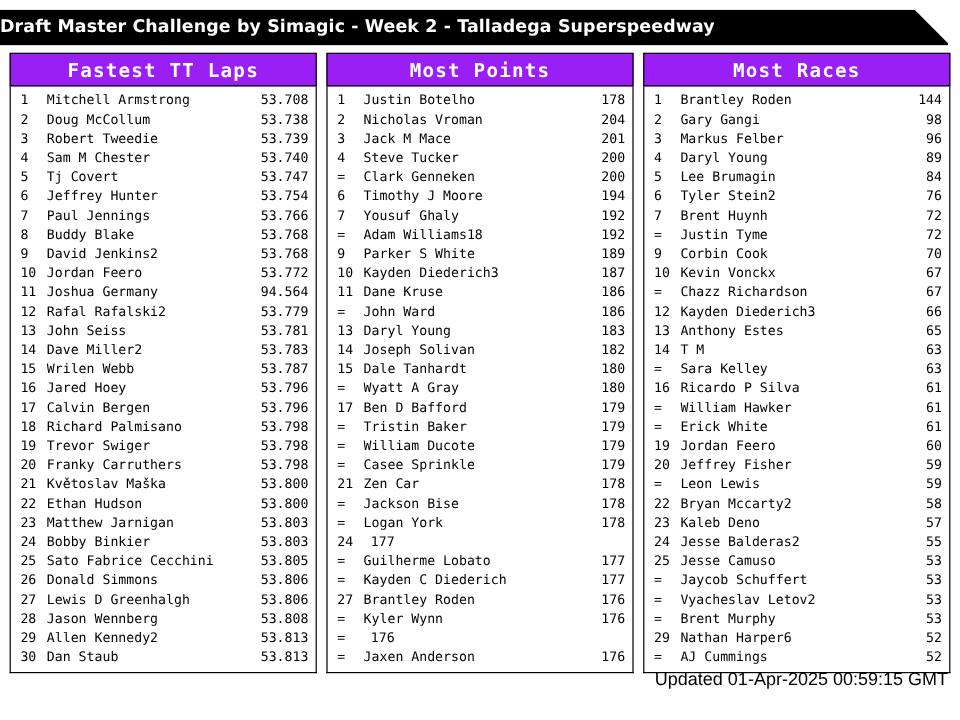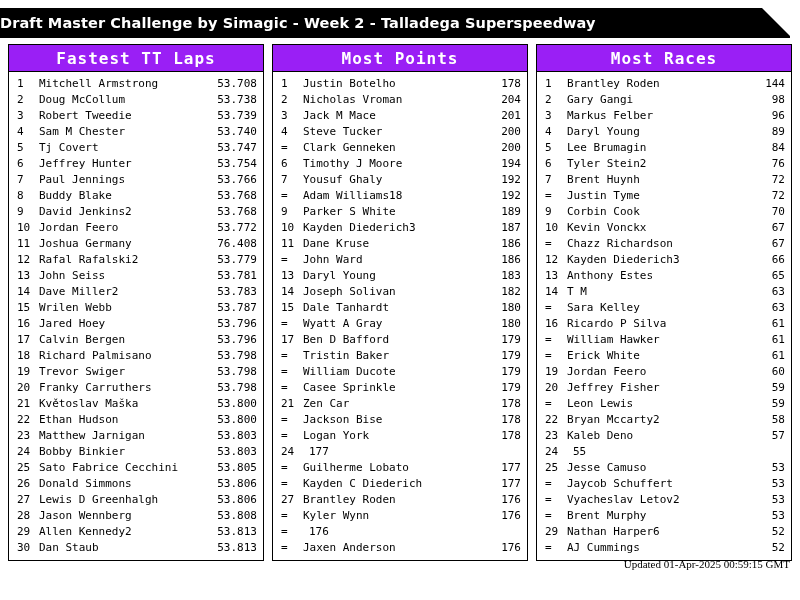--- a/index.html
+++ b/index.html
@@ -102,22 +102,22 @@
     flex: 0 0 auto;
     text-align: right;
     padding-left: 6px;
   }
 
   
   .footer {
     position: absolute;
     right: 10px;
     top: 558px;
-    font-family: Liberation Serif, serif;
-    font-size: 11px;
+    font-family: Liberation Sans, sans-serif;
+    font-size: 15px;
     color: #000000;
     text-align: right;
   }
 </style>
 </head>
 <body>
 
 <div class="page">
 
   <div class="header">
@@ -175,21 +175,21 @@
             <span class="value">53.768</span>
           </div>
           <div class="row">
             <span class="rank">10</span>
             <span class="name">Jordan Feero</span>
             <span class="value">53.772</span>
           </div>
           <div class="row">
             <span class="rank">11</span>
             <span class="name">Joshua Germany</span>
-            <span class="value">76.408</span>
+            <span class="value">94.564</span>
           </div>
           <div class="row">
             <span class="rank">12</span>
             <span class="name">Rafal Rafalski2</span>
             <span class="value">53.779</span>
           </div>
           <div class="row">
             <span class="rank">13</span>
             <span class="name">John Seiss</span>
             <span class="value">53.781</span>
@@ -549,20 +549,21 @@
             <span class="name">Bryan Mccarty2</span>
             <span class="value">58</span>
           </div>
           <div class="row">
             <span class="rank">23</span>
             <span class="name">Kaleb Deno</span>
             <span class="value">57</span>
           </div>
           <div class="row">
             <span class="rank">24</span>
+            <span class="name">Jesse Balderas2</span>
             <span class="value">55</span>
           </div>
           <div class="row">
             <span class="rank">25</span>
             <span class="name">Jesse Camuso</span>
             <span class="value">53</span>
           </div>
           <div class="row">
             <span class="rank">=</span>
             <span class="name">Jaycob Schuffert</span>

